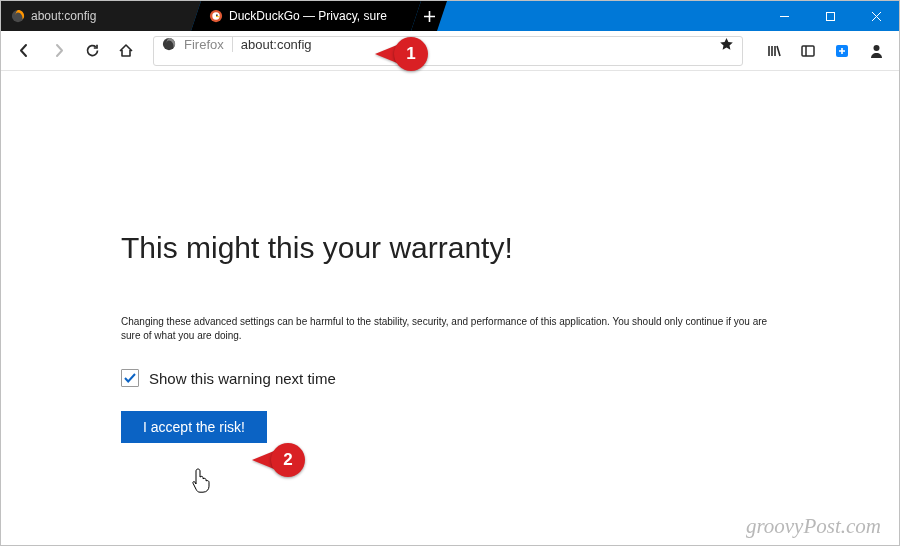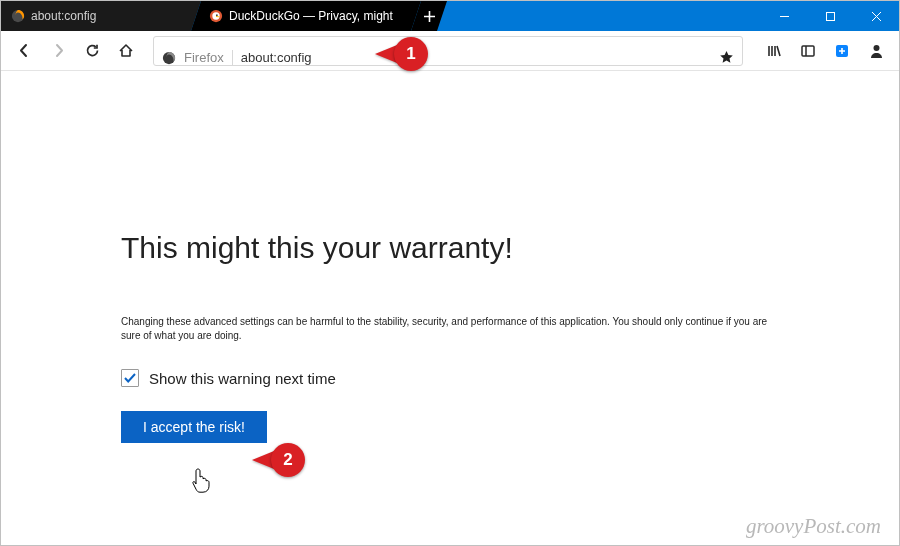--- a/index.html
+++ b/index.html
@@ -80,21 +80,21 @@
     border-radius: 3px;
   }
   .tb-btn.disabled { color: #b8b8b8; }
   .addrbar {
     flex: 1;
     height: 30px;
     margin: 0 8px;
     border: 1px solid #d8d8d8;
     border-radius: 3px;
     display: flex;
-    align-items: flex-end;
+    align-items: flex-start;
     padding: 0 8px;
     gap: 8px;
     font-size: 13px;
     color: #333;
   }
   .addr-identity {
     color: #888;
     border-right: 1px solid #d8d8d8;
     padding-right: 8px;
   }
@@ -198,21 +198,21 @@
   </div>
   <div class="tab tab-active">
     <span class="favicon favicon-ddg">
       <svg viewBox="0 0 16 16">
           <circle cx="8" cy="8" r="7" fill="#de5833"></circle>
           <circle cx="8" cy="8" r="4.2" fill="#fff"></circle>
           <circle cx="9" cy="7" r="1" fill="#333"></circle>
           <path d="M8 8 L12 8.5 L12 9.5 L8 9 Z" fill="#f7b500"></path>
         </svg>
     </span>
-    <span>DuckDuckGo — Privacy, might</span>
+    <span>DuckDuckGo — Privacy, sure</span>
   </div>
   <div class="newtab">
     <svg width="13" height="13" viewBox="0 0 13 13">
         <path d="M6.5 1v11M1 6.5h11" stroke="#fff" stroke-width="1.6"></path>
       </svg>
   </div>
   <div class="tab-spacer"></div>
   <div class="win-controls">
     <div class="win-btn">
       <svg width="11" height="11" viewBox="0 0 11 11">

